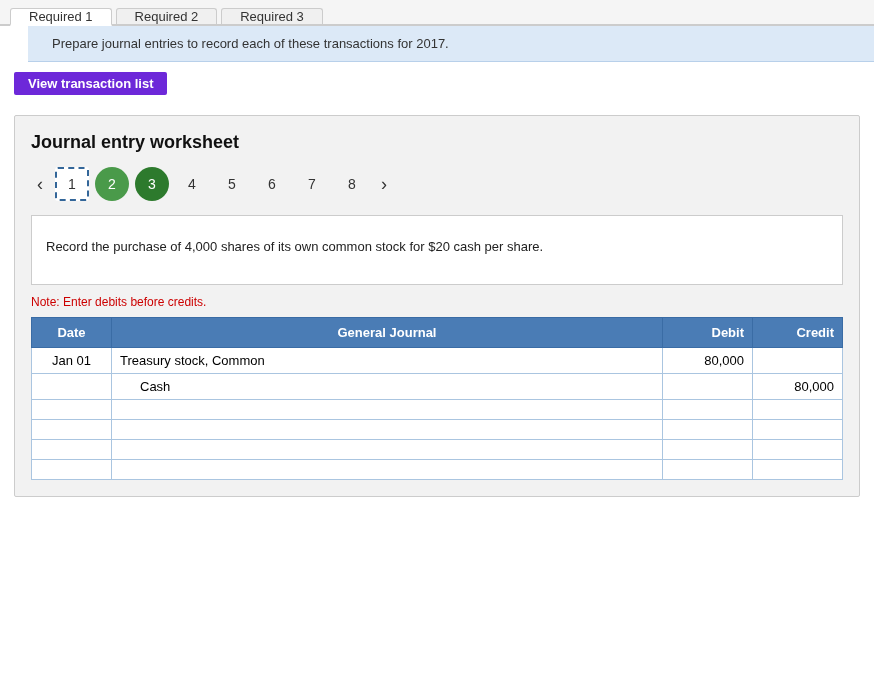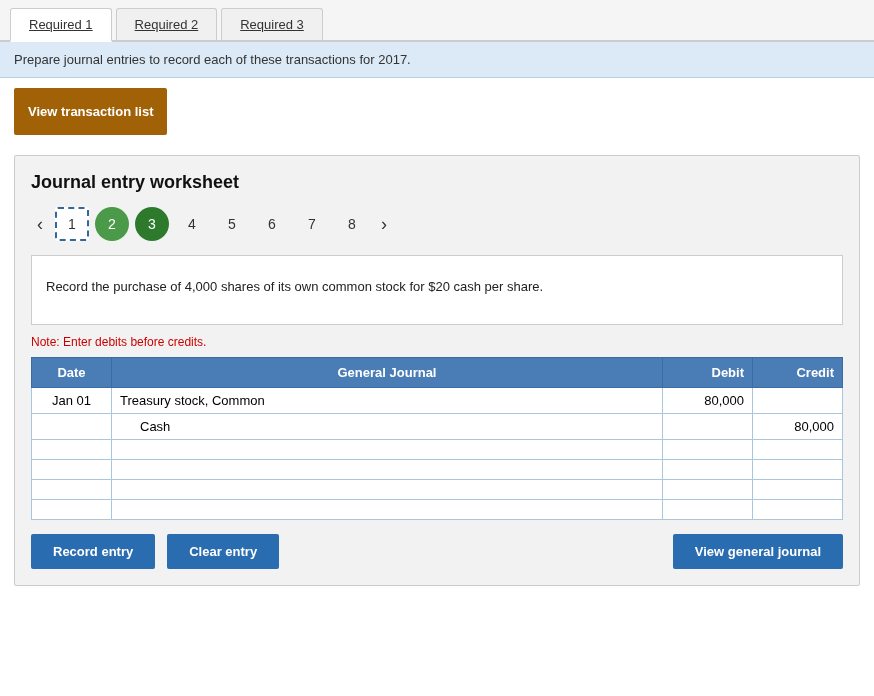--- a/index.html
+++ b/index.html
@@ -12,57 +12,57 @@
     }
 
     
     .tabs-bar {
       display: flex;
       border-bottom: 2px solid #ccc;
       padding: 8px 10px 0 10px;
       background: #f5f5f5;
     }
     .tab {
-      padding: 8px 18px;
+      padding: 0 18px;
       border: 1px solid #ccc;
       border-bottom: none;
       background: #f0f0f0;
       cursor: pointer;
       margin-right: 4px;
       font-size: 13px;
       color: #333;
       border-radius: 3px 3px 0 0;
-      text-decoration: underline;
     }
     .tab.active {
       background: #fff;
       border-bottom: 2px solid #fff;
       margin-bottom: -2px;
       font-weight: normal;
     }
 
     
     .info-bar {
       background: #dce9f7;
-      padding: 10px 14px;
+      padding: 10px 24px;
       font-size: 13px;
       color: #333;
       border-bottom: 1px solid #b8d0ea;
+      margin-left: 28px;
     }
 
     
     .view-transaction-btn {
       margin: 10px 14px;
       display: inline-block;
     }
     .btn-blue {
-      background: #a16207;
+      background: #6d28d9;
       color: #fff;
       border: none;
-      padding: 16px 14px;
+      padding: 4px 14px;
       cursor: pointer;
       font-size: 13px;
       font-weight: bold;
       border-radius: 2px;
     }
 
     
     .worksheet-container {
       margin: 10px 14px 14px 14px;
       border: 1px solid #ccc;
@@ -303,23 +303,17 @@
         </tr>
         <tr>
           <td class="date-col"></td>
           <td class="journal-col"></td>
           <td class="debit-col"></td>
           <td class="credit-col"></td>
         </tr>
       </tbody>
   </table>
 
-  <div class="bottom-buttons">
-    <button class="btn-action">Record entry</button>
-    <button class="btn-action">Clear entry</button>
-    <div class="spacer"></div>
-    <button class="btn-action">View general journal</button>
-  </div>
 
 </div>
 
 
 
 
 </body></html>

